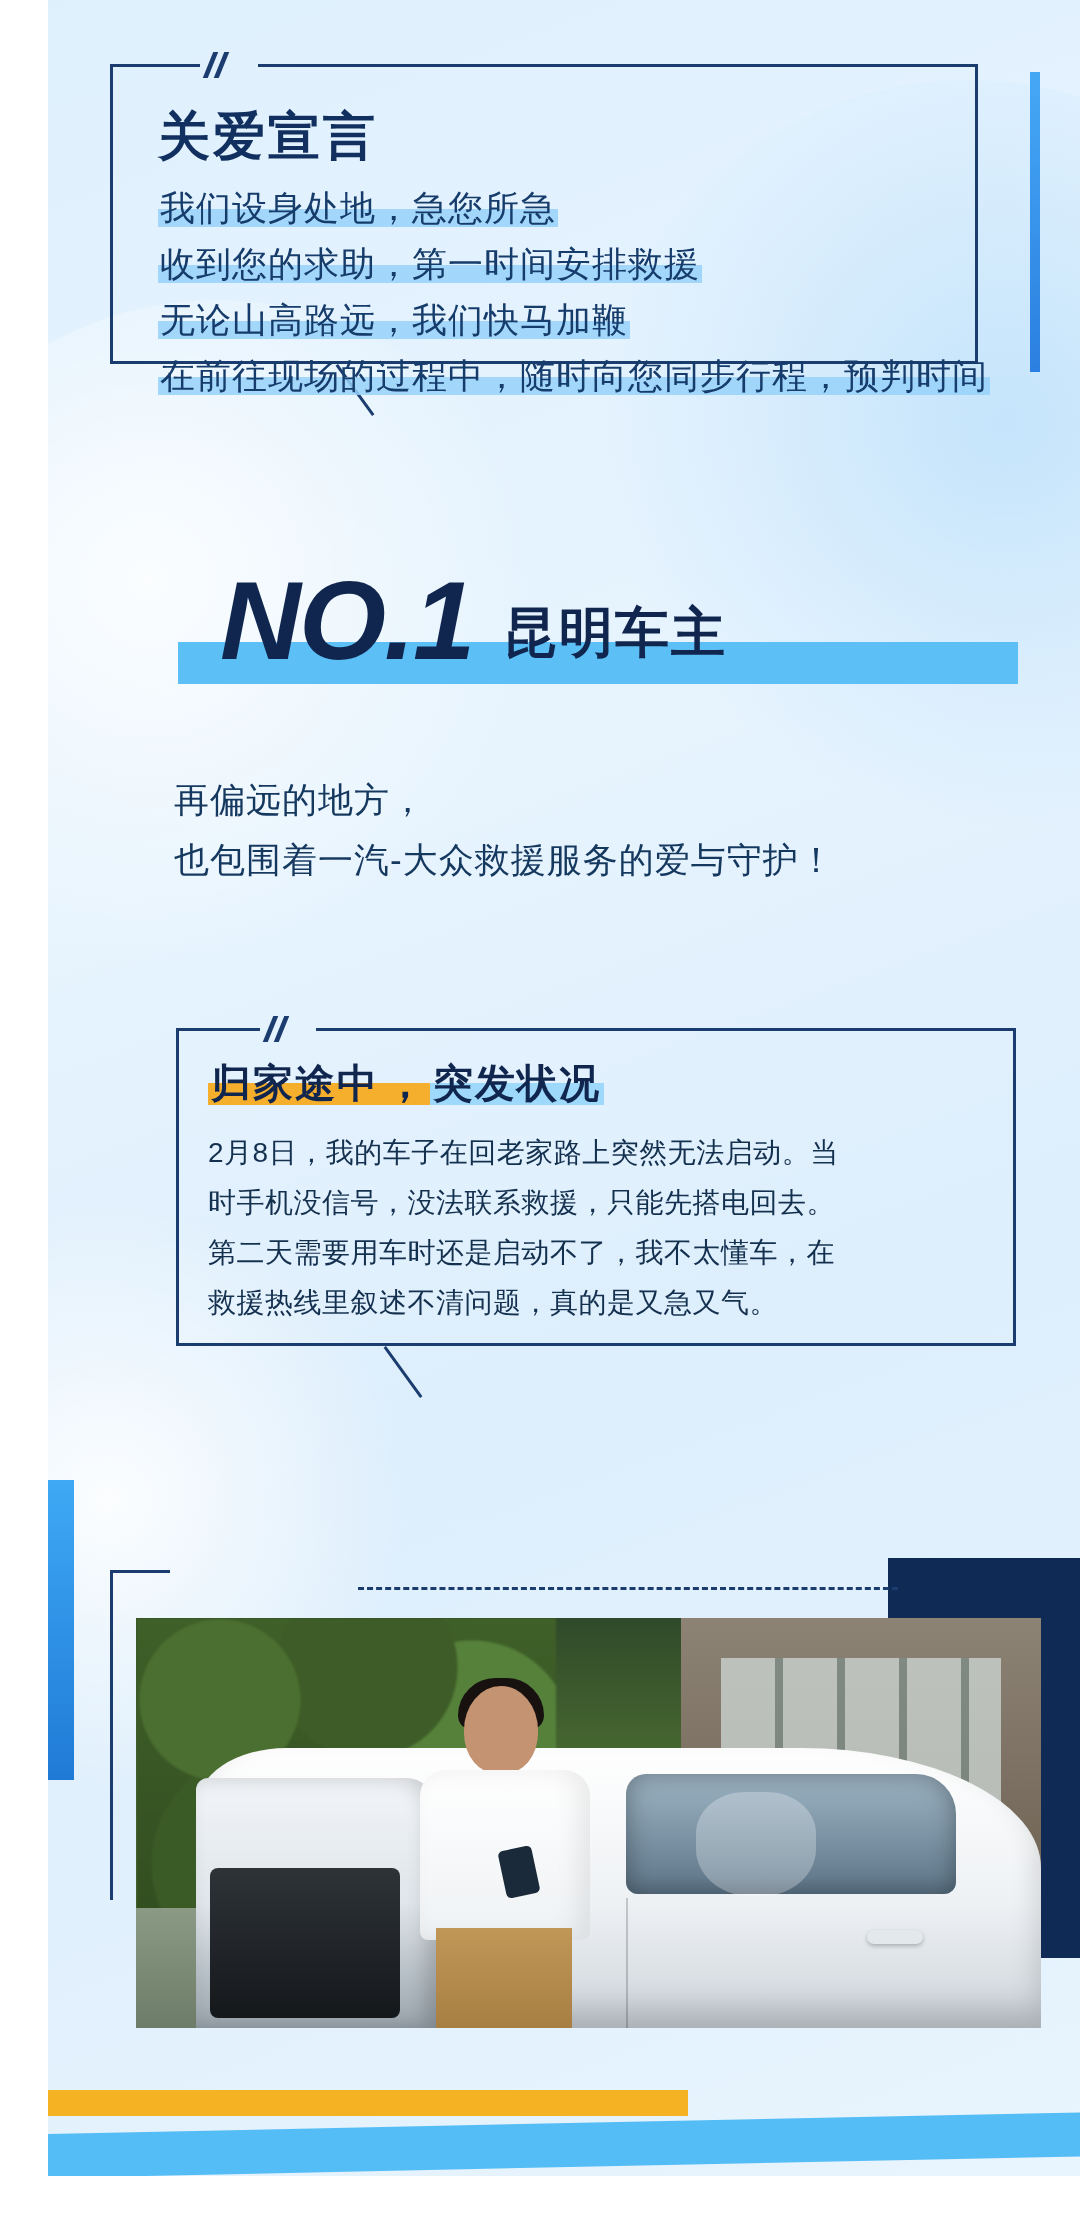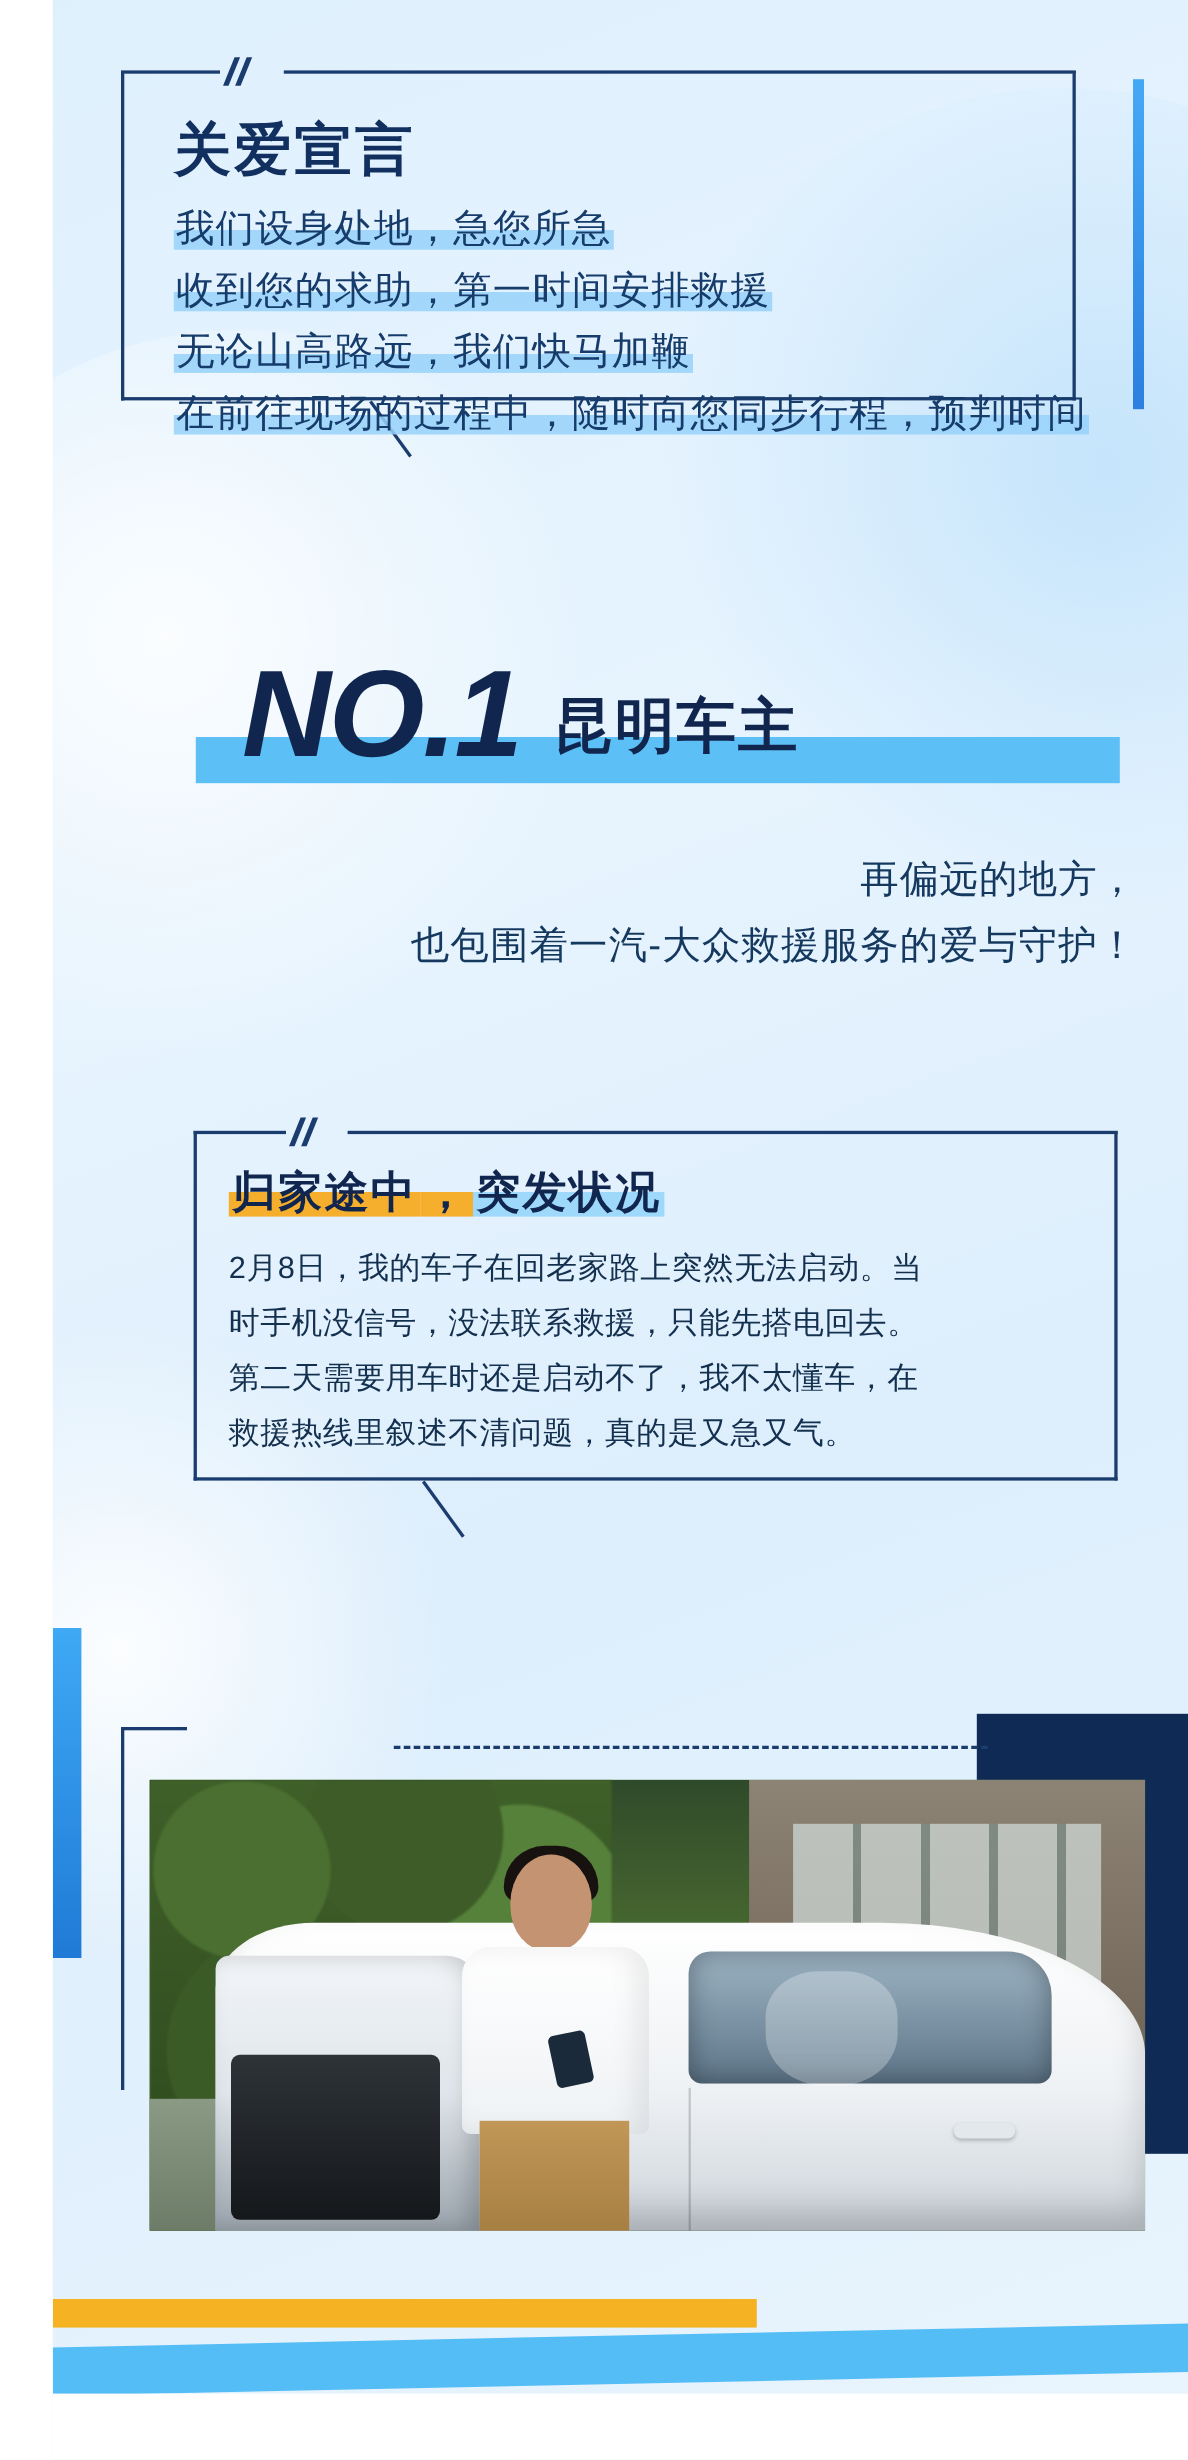--- a/index.html
+++ b/index.html
@@ -114,21 +114,21 @@
     white-space: nowrap;
   }
   .decl-line span.hl {
     background: linear-gradient(180deg, rgba(255,255,255,0) 55%, rgba(151,210,250,.85) 55%);
     padding: 0 2px;
   }
 
   
   .headline {
     position: absolute;
-    left: 0; top: 590px;
+    left: 0; top: 562px;
     width: 956px; height: 190px;
   }
   .headline-bar {
     position: absolute;
     left: 130px; top: 80px;
     width: 840px; height: 42px;
     background: #5cc0f7;
   }
   .headline-no1 {
     position: absolute;
@@ -154,21 +154,20 @@
     position: absolute;
     left: 126px; top: 770px;
     width: 860px;
   }
   .sub-line {
     font-size: 35px;
     line-height: 60px;
     color: #15385f;
     letter-spacing: 1px;
     white-space: nowrap;
-    text-align: right;
   }
 
   
   .story {
     position: absolute;
     left: 128px; top: 1028px;
     width: 840px; height: 330px;
   }
   .story-frame {
     position: absolute;

